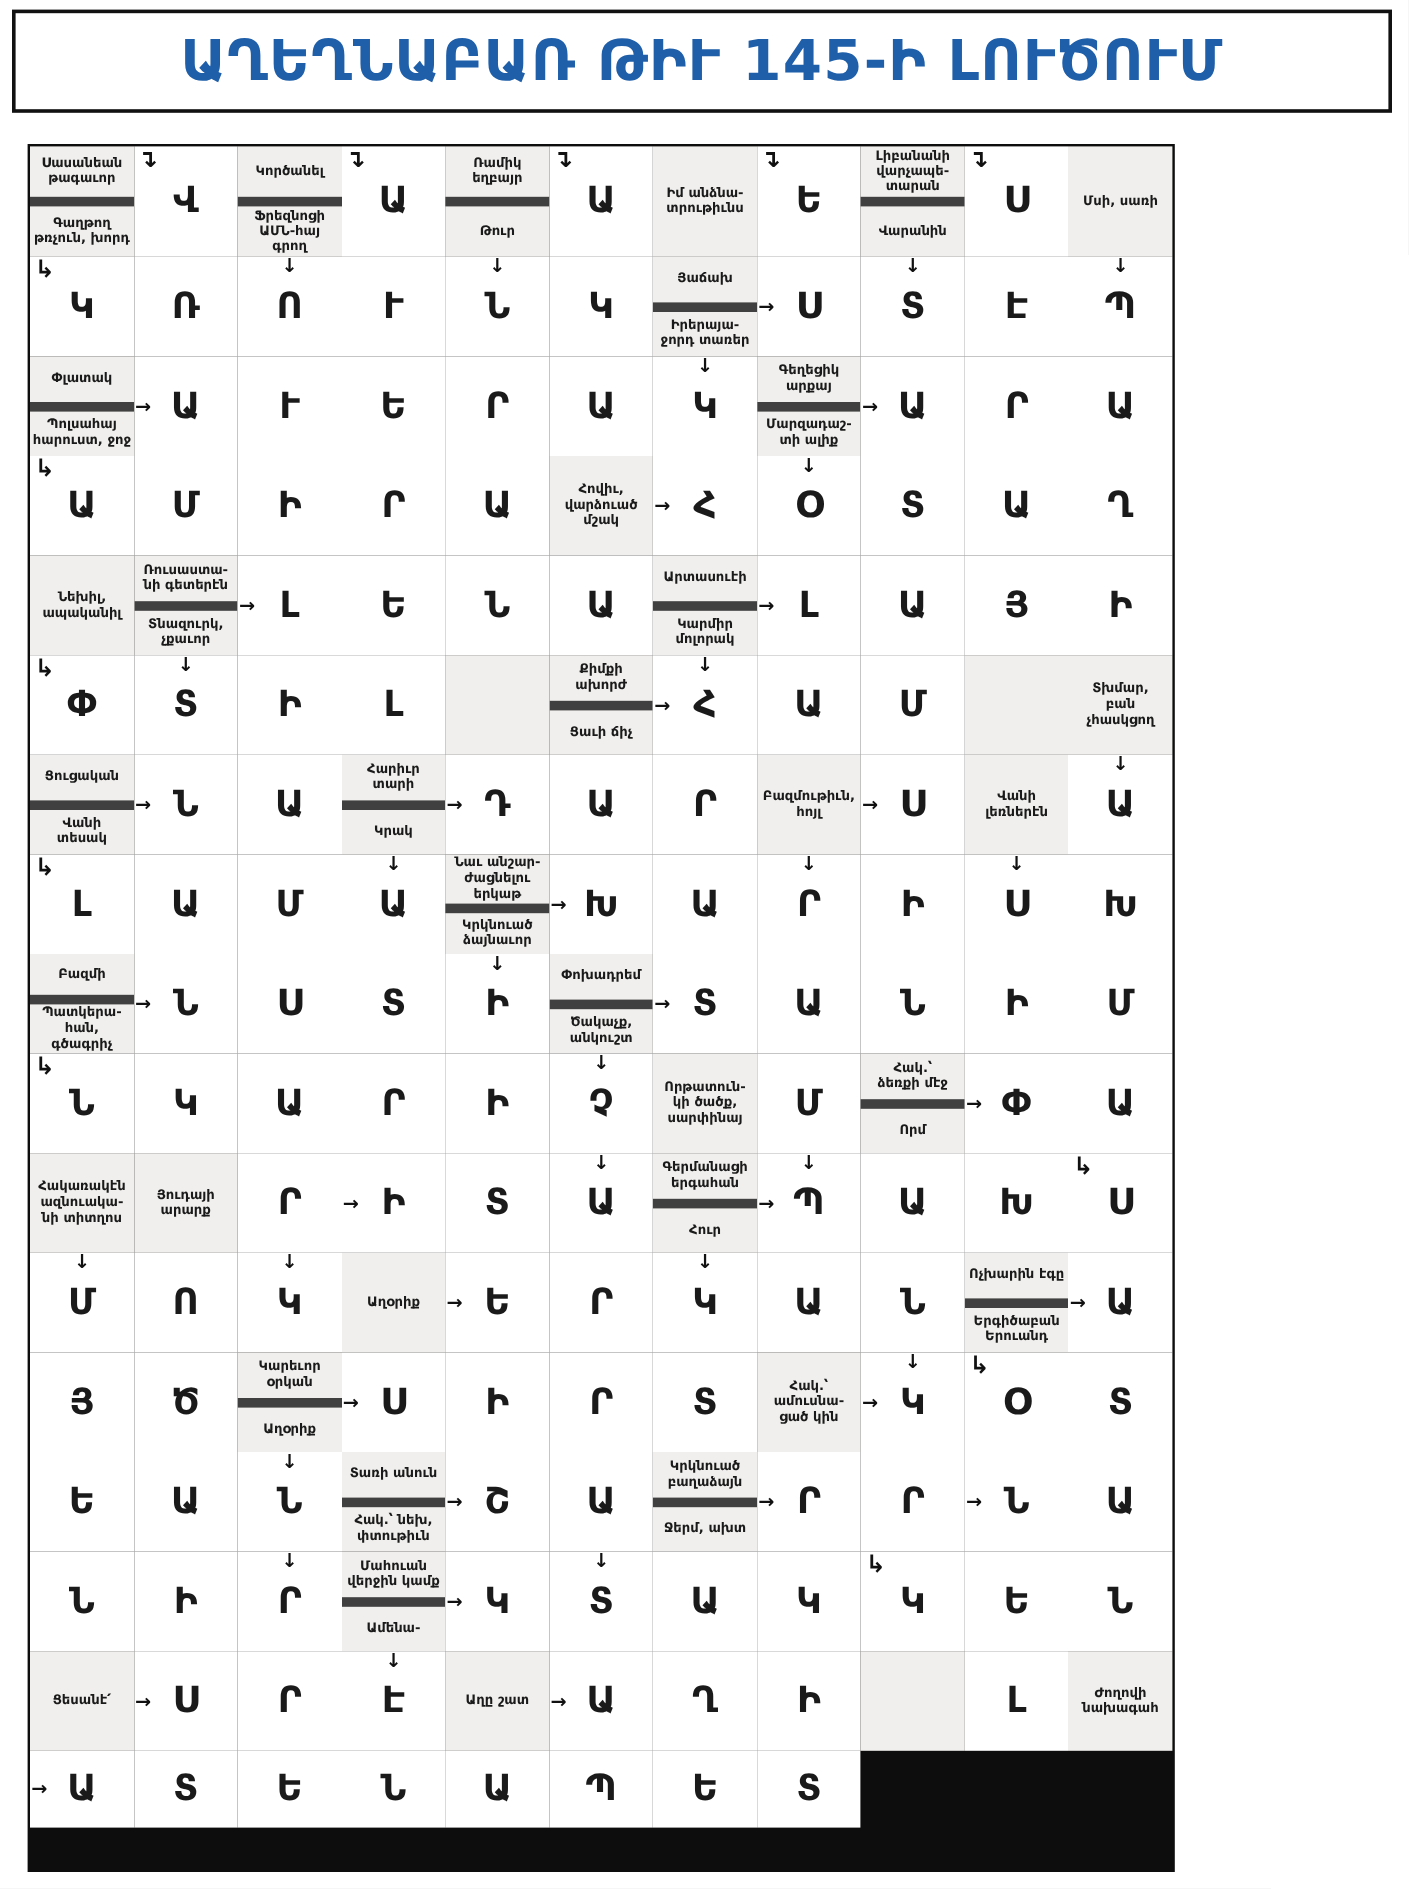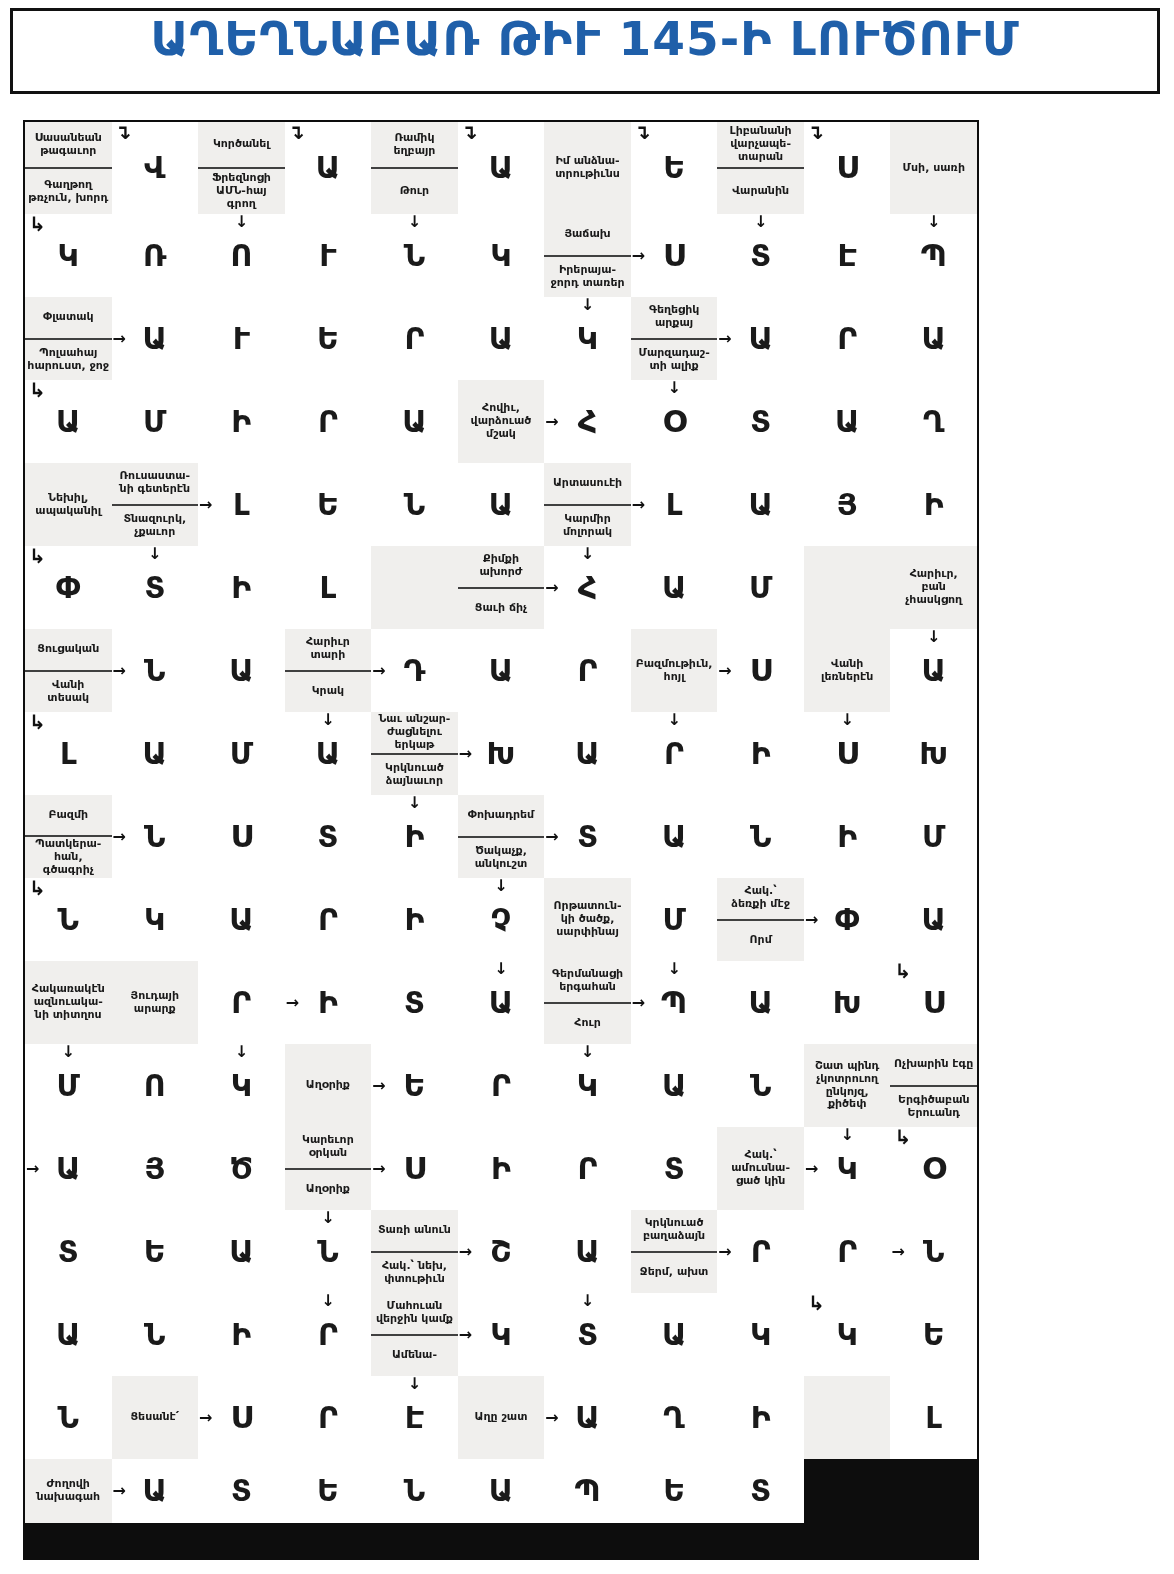--- a/index.html
+++ b/index.html
@@ -3,40 +3,40 @@
 <meta charset="utf-8">
 <style>
   html,body{margin:0;padding:0;background:#ffffff;}
   body{
     width:1174px;height:1574px;position:relative;
     font-family:"DejaVu Sans",sans-serif;color:#141414;
   }
   .title-box{
     position:absolute;left:10px;top:8px;width:1150px;height:86px;
     border:3px solid #111;box-sizing:border-box;background:#fff;
-    display:flex;justify-content:center;
+    display:flex;align-items:center;justify-content:center;
   }
   .title-text{
     font-size:47px;font-weight:bold;letter-spacing:1px;white-space:nowrap;
   }
   .grid{
     position:absolute;left:23px;top:120px;width:956px;height:1440px;
     background:#0d0d0d;box-sizing:border-box;padding:2px;
     display:grid;grid-template-columns:repeat(11,1fr);
     grid-template-rows:92px repeat(15,83px) 64px;gap:0;
   }
   .cell{position:relative;background:#fff;box-sizing:border-box;overflow:hidden;}
   .cell.clue,.cell.empty{background:#f0efed;}
   .cell.clue{display:flex;flex-direction:column;}
   .clue-part{
     flex:1 1 0;display:flex;align-items:center;justify-content:center;
     font-size:11px;font-weight:bold;line-height:1.18;text-align:center;
     white-space:pre-line;padding:1px 2px;color:#1a1a1a;
   }
-  .clue-part + .clue-part{border-top:2px solid #404040;}
+  .clue-part + .clue-part{border-top:8px solid #404040;}
   .cell.letter{display:flex;align-items:center;justify-content:center;}
   .letter-glyph{font-size:30px;font-weight:bold;color:#1a1a1a;line-height:1;}
   .arrow{position:absolute;color:#111;line-height:1;font-weight:bold;}
   .arrow.de{top:0px;left:3px;font-size:20px;}
   .arrow.re{top:0px;left:4px;font-size:20px;}
   .arrow.d{top:0px;left:50%;transform:translateX(-50%);font-size:16px;}
   .arrow.r{top:50%;left:1px;transform:translateY(-50%);font-size:16px;}
 </style>
 </head>
 <body>
@@ -283,21 +283,21 @@
       <span class="arrow d">↓</span>
     </div>
     <div class="cell letter">
       <span class="letter-glyph">Ա</span>
     </div>
     <div class="cell letter">
       <span class="letter-glyph">Մ</span>
     </div>
     <div class="cell empty"></div>
     <div class="cell clue">
-      <div class="clue-part">Հարիւր,
+      <div class="clue-part">Տխմար,
 բան
 չհասկցող</div>
     </div>
     <div class="cell clue">
       <div class="clue-part">Ցուցական</div>
       <div class="clue-part">Վանի
 տեսակ</div>
     </div>
     <div class="cell letter">
       <span class="letter-glyph">Ն</span>
@@ -528,26 +528,20 @@
       <span class="letter-glyph">Կ</span>
       <span class="arrow d">↓</span>
     </div>
     <div class="cell letter">
       <span class="letter-glyph">Ա</span>
     </div>
     <div class="cell letter">
       <span class="letter-glyph">Ն</span>
     </div>
     <div class="cell clue">
-      <div class="clue-part">Շատ պինդ
-չկոտրուող
-ընկոյզ,
-քիծեփ</div>
-    </div>
-    <div class="cell clue">
       <div class="clue-part">Ոչխարին էգը</div>
       <div class="clue-part">Երգիծաբան
 Երուանդ</div>
     </div>
     <div class="cell letter">
       <span class="letter-glyph">Ա</span>
       <span class="arrow r">→</span>
     </div>
     <div class="cell letter">
       <span class="letter-glyph">Յ</span>

